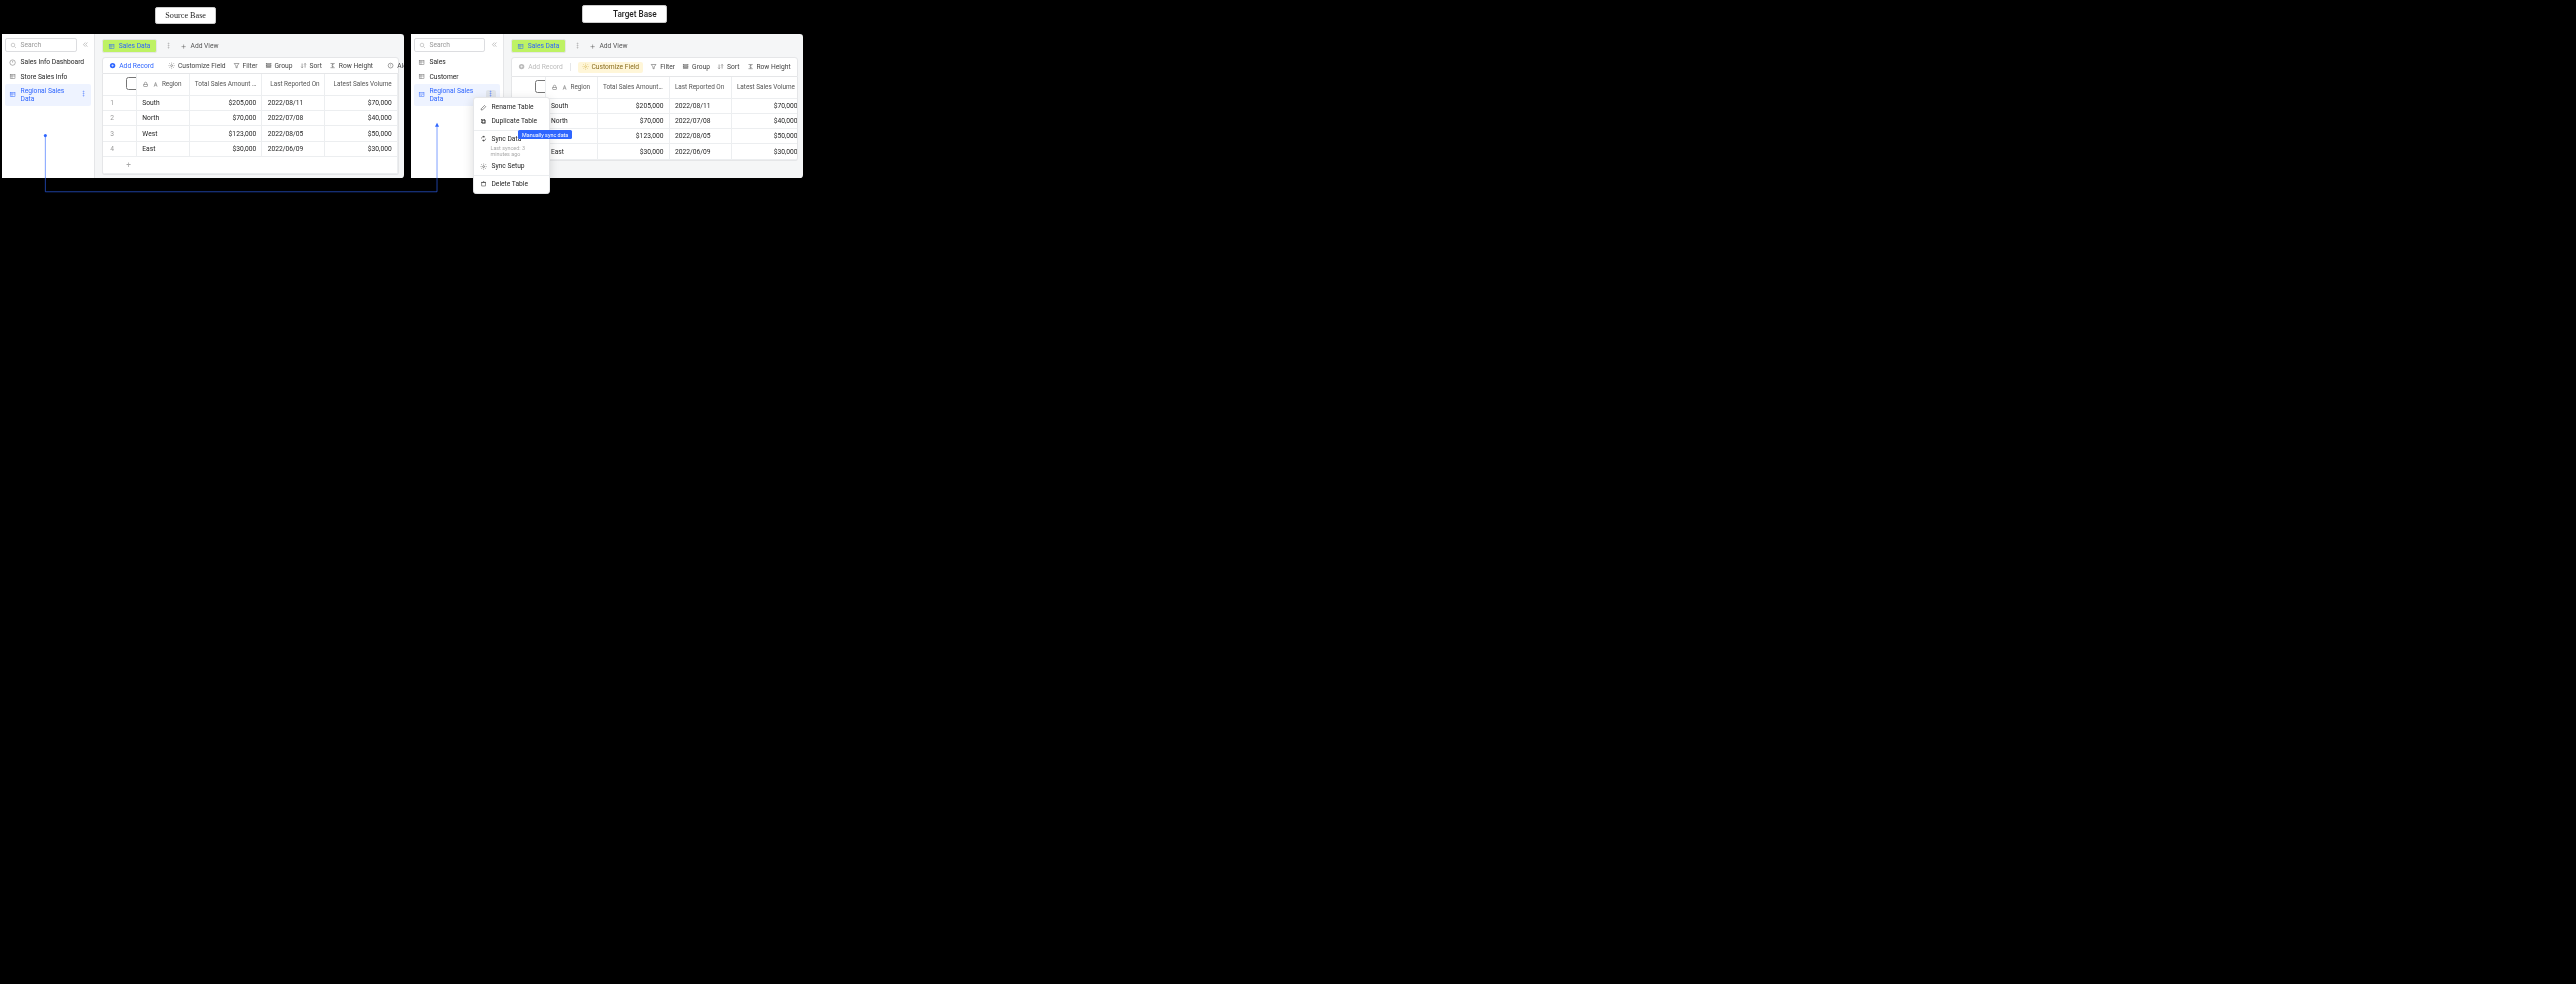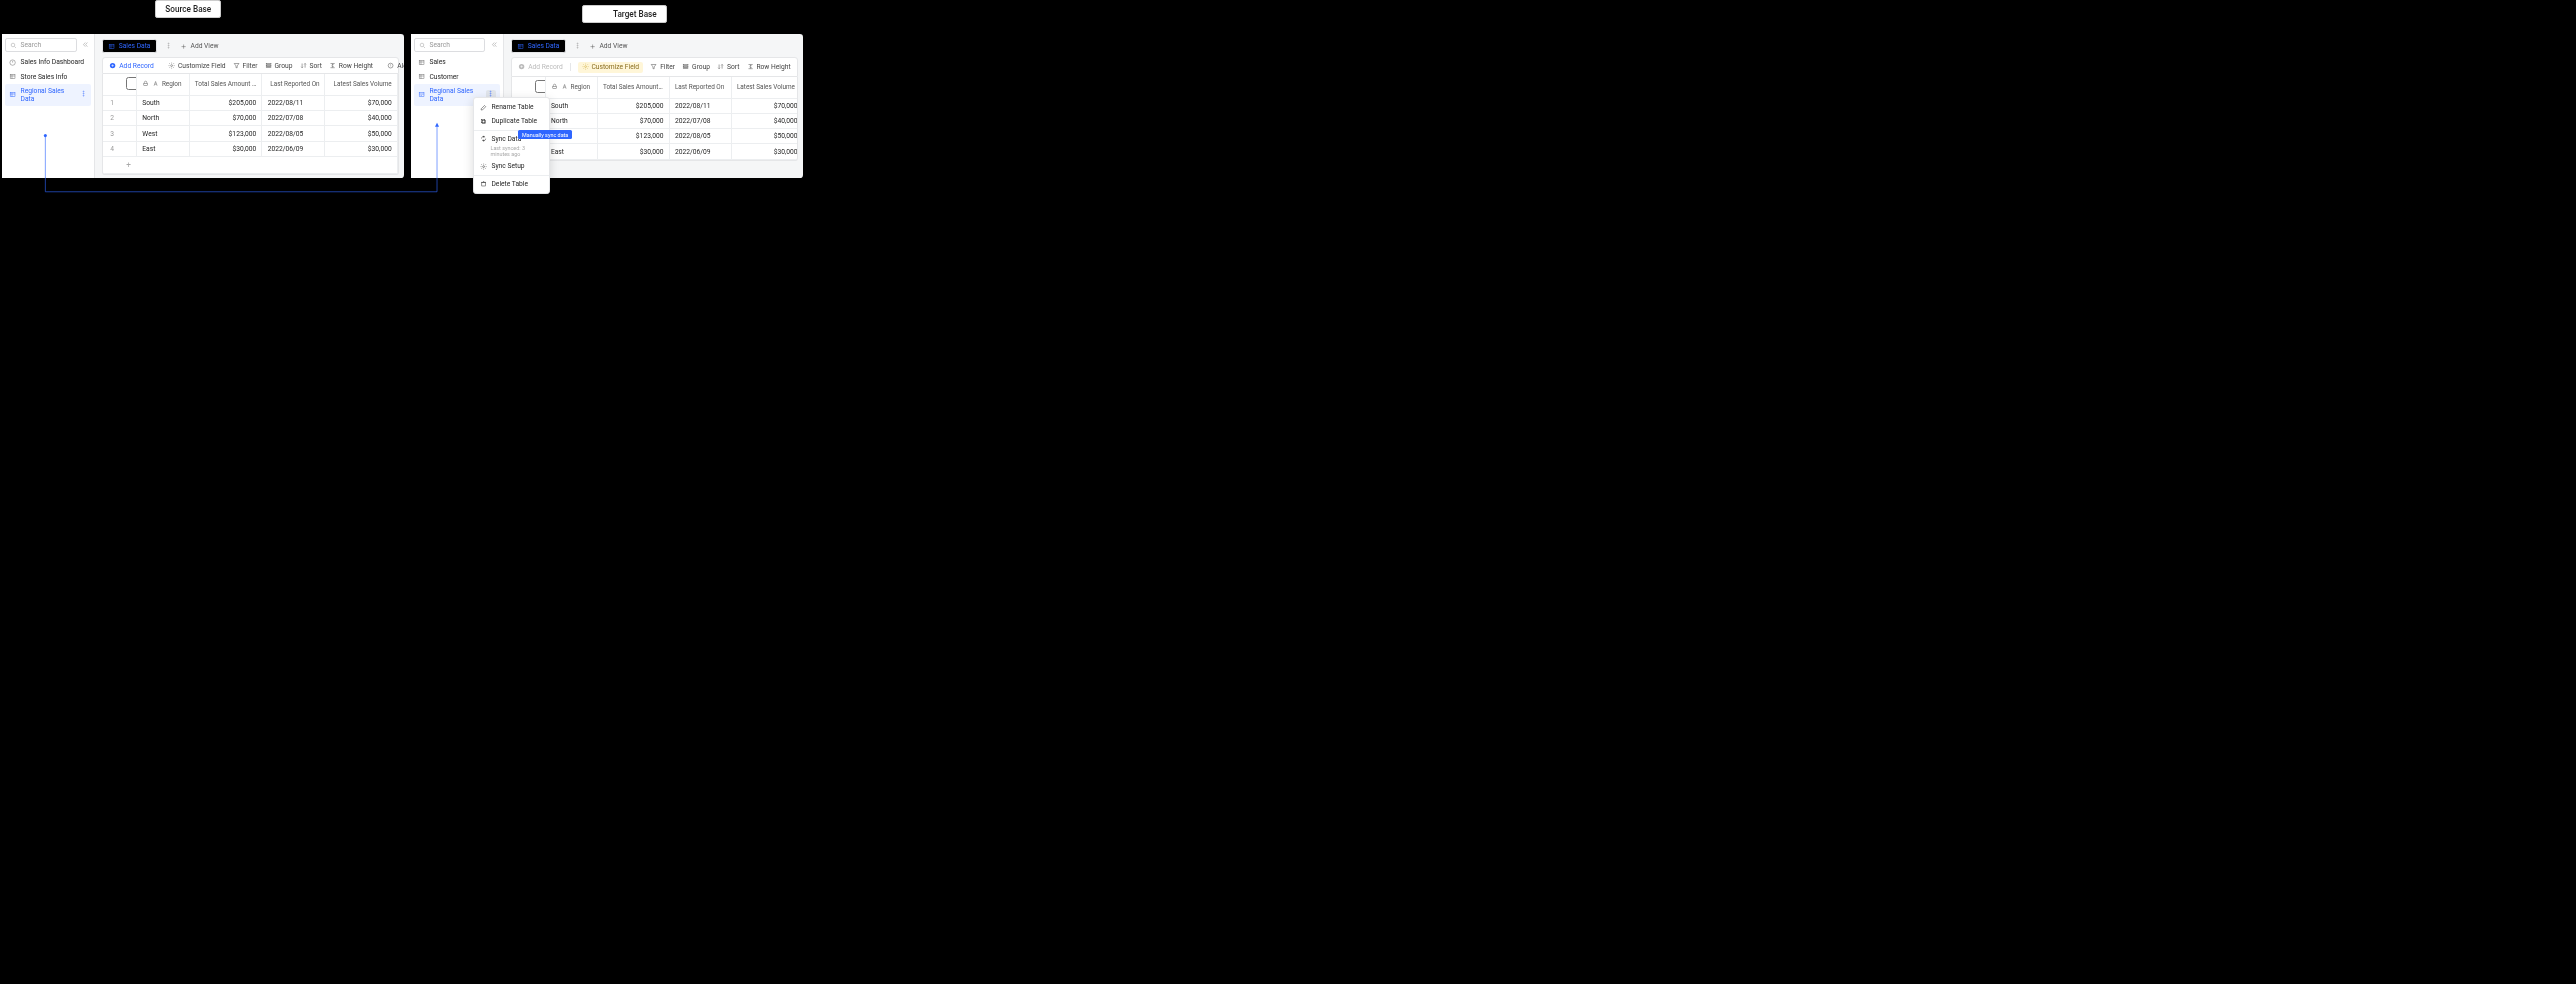--- a/index.html
+++ b/index.html
@@ -71,21 +71,21 @@
   .nav-item.menu-open .more {
     background: #e1e5eb;
     border-radius: 2.1px;
     padding: 0 1.5px;
   }
 
   .main { flex: 1; padding: 5.2px 5.2px 5.2px 7.2px; overflow: hidden; }
   .tabs-row { display: flex; align-items: center; gap: 7.2px; margin-bottom: 4.1px; }
   .tab-active {
     display: flex; align-items: center; gap: 3.1px;
-    background: #000000; border: 0.5px solid #e5e6e8;
+    background: #bef264; border: 0.5px solid #e5e6e8;
     padding: 2.1px 5.2px; border-radius: 2.1px;
     color: #2f66ff;
   }
   .tab-active .grid-icon { color: #2f66ff; }
   .tab-more { color: #888; padding: 0 1px; }
   .add-view { display: flex; align-items: center; gap: 3.1px; color: #555; cursor: pointer; justify-content: center; }
 
   .toolbar {
     display: flex; align-items: center; gap: 7.2px;
     background: #fff; border: 0.5px solid #e5e6e8;
@@ -105,21 +105,21 @@
     border-right: 0.5px solid #eceef0;
     border-bottom: 0.5px solid #eceef0;
     padding: 3.1px 5.2px;
     text-align: left;
     font-weight: 400;
     white-space: nowrap;
     overflow: hidden;
     text-overflow: ellipsis;
   }
   th { color: #555; font-size: 6.4px; }
-  th .hcell { display: flex; align-items: flex-start; gap: 2.6px; }
+  th .hcell { display: flex; align-items: flex-end; gap: 2.6px; }
   .col-idx { width: 17.5px; text-align: center; color: #999; border-right: none; }
   .col-chk { width: 15.5px; text-align: center; }
   .col-chk input { margin: 0; }
   td.num { text-align: right; }
   .add-row td { color: #aaa; font-size: 8.2px; }
 
   
   .ctx-menu {
     position: absolute;
     background: #fff;
@@ -153,21 +153,21 @@
     pointer-events: none;
     z-index: 5;
   }
 
   svg.icon { width: 7.2px; height: 7.2px; stroke: currentColor; fill: none; stroke-width: 1.6; }
   svg.icon.fill { fill: currentColor; stroke: none; }
 </style>
 </head>
 <body>
 
-<div class="label-pill" style="left:155px; top:0;">Source Base</div>
+<div class="label-pill" style="left:155px; top:7px;font-family:Liberation Serif, serif;">Source Base</div>
 <div class="label-pill" style="left:582px; top:5.2px;padding-left:30px;">Target Base</div>
 
 <div class="panel" style="left:2.1px; top:34px; width:402px; height:144px;">
   <div class="sidebar">
     <div class="search-row">
       <div class="search-box">
         <svg class="icon" viewBox="0 0 24 24">
             <circle cx="10" cy="10" r="6"></circle>
             <line x1="15" y1="15" x2="20" y2="20"></line>
           </svg>

